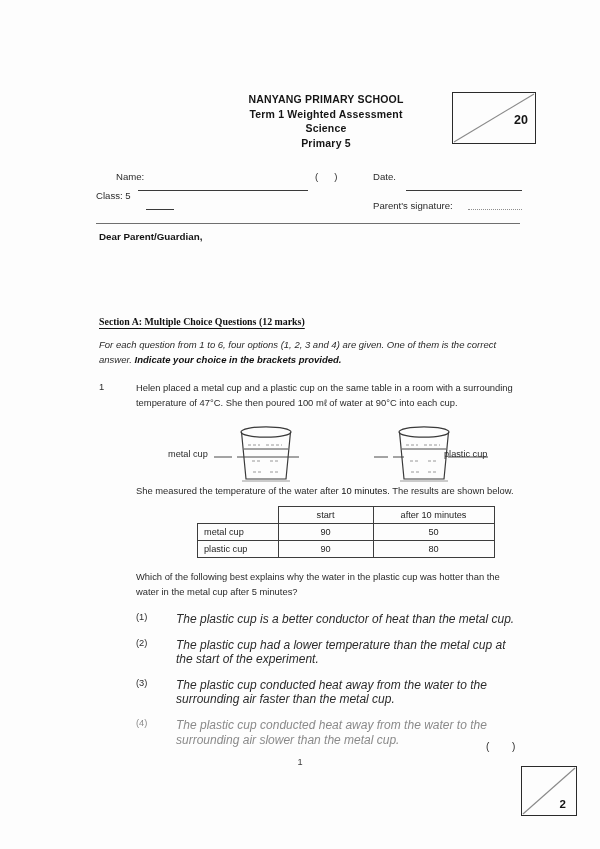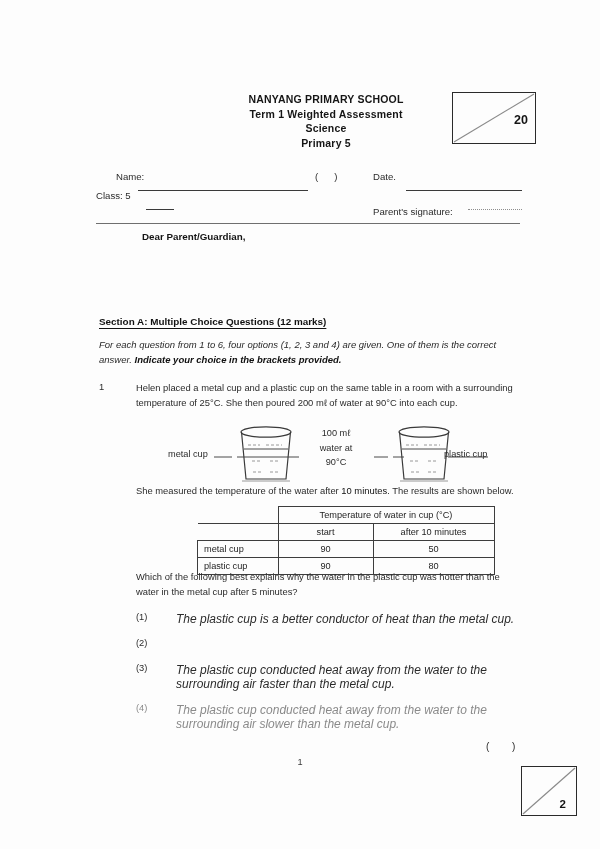--- a/index.html
+++ b/index.html
@@ -115,38 +115,37 @@
   }
   .paren { letter-spacing: 2px; }
 
   .f-name   { position: absolute; left: 0;   top: 0; margin-left: 20px; }
   .f-name-r { position: absolute; left: 42px; top: 9px; width: 170px; }
   .f-name-p { position: absolute; left: 219px; top: 0; }
   .f-date   { position: absolute; left: 277px; top: 0; }
   .f-date-r { position: absolute; left: 310px; top: 9px; width: 116px; }
   .f-class  { position: absolute; left: 0;   top: 0; }
   .f-class-r{ position: absolute; left: 50px; top: 9px; width: 28px; }
-  .f-sig    { position: absolute; left: 277px; top: 16px; text-align: right; }
+  .f-sig    { position: absolute; left: 277px; top: 10px; text-align: right; }
   .f-sig-r  { position: absolute; left: 372px; top: 9px; width: 54px; }
 
   .sep-line {
     position: absolute;
     left: 96px;
     top: 223px;
     width: 424px;
     border-bottom: 1.2px solid #6f6f6f;
   }
 
   
   .letter {
     position: absolute;
     left: 99px;
     top: 231px;
     width: 420px;
-    margin-left: 43px;
   }
   .letter-salutation {
     font-size: 9.8px;
     font-weight: bold;
     color: #141414;
     margin-bottom: 13px;
   }
   .letter-body {
     font-size: 9.8px;
     font-weight: bold;
@@ -157,20 +156,21 @@
   
   .section-heading {
     position: absolute;
     left: 99px;
     top: 316px;
     font-size: 9.9px;
     font-weight: bold;
     color: #121212;
     text-decoration: underline;
     text-underline-offset: 2.5px;
+    font-family: Liberation Serif, serif;
   }
   .section-instr {
     position: absolute;
     left: 99px;
     top: 338px;
     width: 418px;
     font-size: 9.5px;
     font-style: italic;
     line-height: 14.5px;
     color: #2a2a2a;
@@ -370,21 +370,21 @@
   <div class="letter">
     <div class="letter-salutation">Dear Parent/Guardian,</div>
   </div>
 
   <div class="section-heading">Section A: Multiple Choice Questions (12 marks)</div>
   <div class="section-instr">
     <span>For each question from 1 to 6, four options (1, 2, 3 and 4) are given. One of them is the correct answer. </span><b>Indicate your choice in the brackets provided.</b>
   </div>
 
   <div class="q-num">1</div>
-  <div class="q-stem">Helen placed a metal cup and a plastic cup on the same table in a room with a surrounding temperature of 25°C. She then poured 200 mℓ of water at 90°C into each cup.</div>
+  <div class="q-stem">Helen placed a metal cup and a plastic cup on the same table in a room with a surrounding temperature of 47°C. She then poured 100 mℓ of water at 90°C into each cup.</div>
 
   <div class="diagram">
     <svg width="382" height="62" viewBox="0 0 382 62">
 
       <line x1="78" y1="33" x2="96" y2="33" stroke="#4a4a4a" stroke-width="1"></line>
       <line x1="101" y1="33" x2="152" y2="33" stroke="#4a4a4a" stroke-width="1"></line>
 
       <g>
         <ellipse cx="130" cy="8" rx="25" ry="5.2" fill="none" stroke="#3a3a3a" stroke-width="1.2"></ellipse>
         <path d="M105.5 8 L110 55 L150 55 L154.5 8" fill="none" stroke="#3a3a3a" stroke-width="1.2"></path>
@@ -413,37 +413,28 @@
         <line x1="292" y1="37" x2="302" y2="37" stroke="#8d8d8d" stroke-width="0.9" stroke-dasharray="3 2"></line>
         <line x1="275" y1="48" x2="284" y2="48" stroke="#8d8d8d" stroke-width="0.9" stroke-dasharray="3 2"></line>
         <line x1="292" y1="48" x2="301" y2="48" stroke="#8d8d8d" stroke-width="0.9" stroke-dasharray="3 2"></line>
         <line x1="264" y1="57" x2="312" y2="57" stroke="#8d8d8d" stroke-width="0.9"></line>
       </g>
 
       <line x1="312" y1="33" x2="352" y2="33" stroke="#4a4a4a" stroke-width="1"></line>
     </svg>
     <div class="cup-label-left">metal cup</div>
     <div class="cup-label-right">plastic cup</div>
-    <div class="center-label">
-      <div>100 mℓ</div>
-      <div>water at</div>
-      <div>90°C</div>
-    </div>
   </div>
 
   <div class="q-after">
     <span>She measured the temperature of the water after </span><b>10 minutes</b><span>. The results are shown below.</span>
   </div>
 
   <table class="results-table">
     <tbody>
-        <tr>
-      <td class="corner"></td>
-      <td class="span-head" colspan="2">Temperature of water in cup (°C)</td>
-    </tr>
     <tr>
       <td class="corner"></td>
       <td class="c-start">start</td>
       <td class="c-after">after 10 minutes</td>
     </tr>
     <tr>
       <td class="rowlab">metal cup</td>
       <td>90</td>
       <td>50</td>
     </tr>
@@ -457,20 +448,21 @@
 
   <div class="q-question">Which of the following best explains why the water in the plastic cup was hotter than the water in the metal cup after 5 minutes?</div>
 
   <div class="options">
     <div class="opt">
       <span class="opt-num">(1)</span>
       <div class="opt-text">The plastic cup is a better conductor of heat than the metal cup.</div>
     </div>
     <div class="opt">
       <span class="opt-num">(2)</span>
+      <div class="opt-text">The plastic cup had a lower temperature than the metal cup at the start of the experiment.</div>
     </div>
     <div class="opt">
       <span class="opt-num">(3)</span>
       <div class="opt-text">The plastic cup conducted heat away from the water to the surrounding air faster than the metal cup.</div>
     </div>
     <div class="opt opt-faded">
       <span class="opt-num">(4)</span>
       <div class="opt-text">The plastic cup conducted heat away from the water to the surrounding air slower than the metal cup.</div>
     </div>
   </div>

